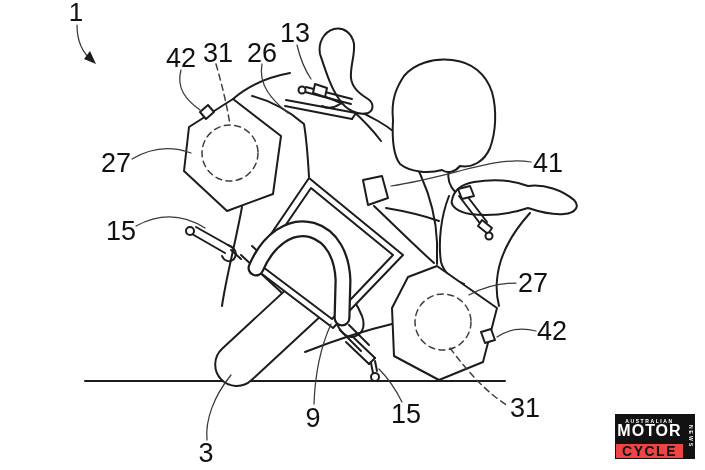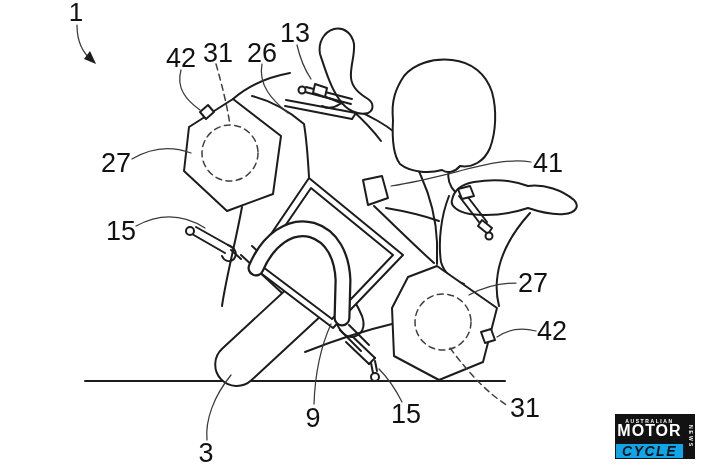--- a/index.html
+++ b/index.html
@@ -15,22 +15,22 @@
   .callout{font-family:"Liberation Sans",sans-serif;font-size:27px;font-weight:500;fill:#111;}
   .c1{font-size:26px;}
   
   .logo{position:absolute;left:615px;top:414px;width:80px;height:45px;background:#121212;
         display:grid;grid-template-columns:1fr 11px;box-sizing:border-box;padding:1px;}
   .logo-main{display:flex;flex-direction:column;justify-content:center;overflow:hidden;}
   .logo-top{color:#fff;font-size:5px;font-weight:bold;letter-spacing:1.6px;text-align:center;
             padding-top:2px;white-space:nowrap;}
   .logo-motor{color:#fff;font-size:16px;font-weight:bold;letter-spacing:1px;text-align:center;
               line-height:14px;white-space:nowrap;}
-  .logo-cycle{background:#0ea5e9;color:#121212;font-size:14px;font-weight:bold;letter-spacing:1.5px;
-              text-align:center;line-height:14px;margin:6px 0 0 0;white-space:nowrap;font-style:italic;}
+  .logo-cycle{background:#ef4444;color:#121212;font-size:14px;font-weight:bold;letter-spacing:1.5px;
+              text-align:center;line-height:14px;margin:6px 0 0 0;white-space:nowrap;}
   .logo-side{writing-mode:vertical-rl;color:#fff;font-size:5px;font-weight:bold;letter-spacing:2px;
              text-align:center;border-left:1px solid #121212;}
 </style>
 </head>
 <body>
 
 <div id="stage">
   <svg width="705" height="470" viewBox="0 0 705 470">
 
     <line class="ln" x1="85" y1="381" x2="505" y2="381"></line>

